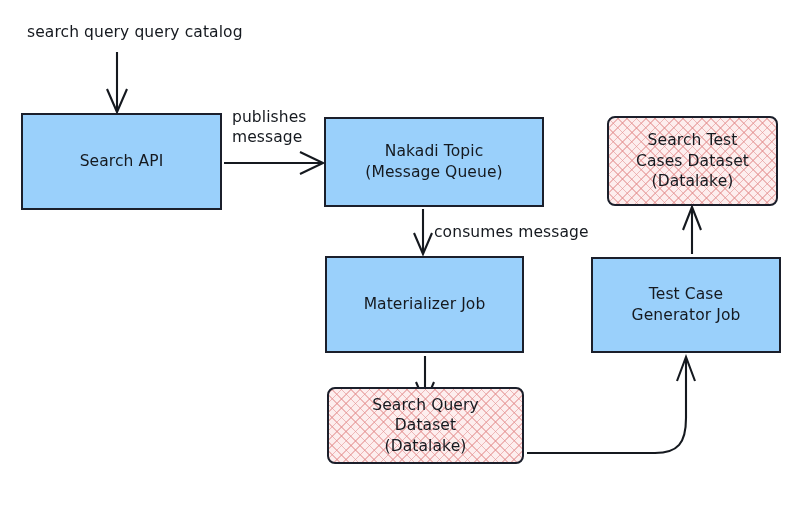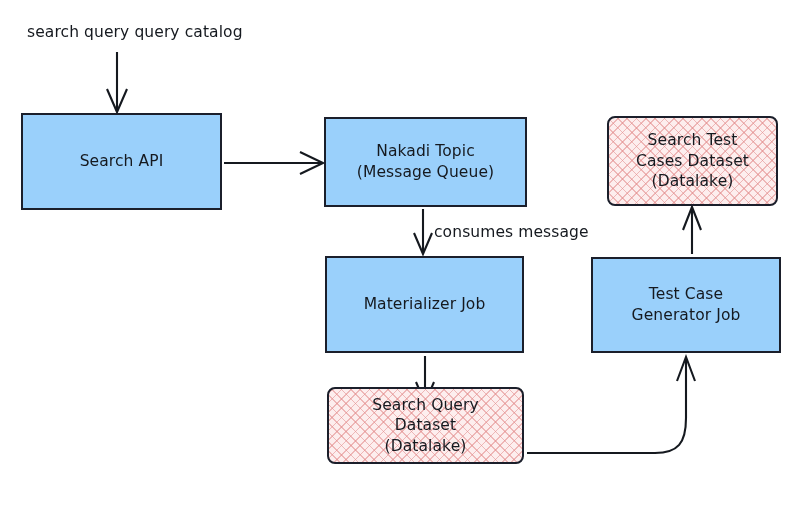--- a/index.html
+++ b/index.html
@@ -120,21 +120,21 @@
       <path class="head" d="M 683 230 L 692 207 L 701 230"></path>
     </g>
   </svg>
 
   <div class="free-label" style="left:27px; top:23px;">search query query catalog</div>
 
   <div class="node process" style="left:21px; top:113px; width:201px; height:97px;">
     <span class="node-label">Search API</span>
   </div>
 
-  <div class="node process" style="left:324px; top:117px; width:203px; height:90px;">
+  <div class="node process" style="left:324px; top:117px; width:220px; height:90px;">
     <span class="node-label">Nakadi Topic
 (Message Queue)</span>
   </div>
 
   <div class="node datastore" style="left:607px; top:116px; width:171px; height:90px;">
     <span class="node-label">Search Test
 Cases Dataset
 (Datalake)</span>
   </div>
 
@@ -146,16 +146,18 @@
     <span class="node-label">Test Case
 Generator Job</span>
   </div>
 
   <div class="node datastore" style="left:327px; top:387px; width:197px; height:77px;">
     <span class="node-label">Search Query
 Dataset
 (Datalake)</span>
   </div>
 
+  <div class="edge-label" style="left:232px; top:107px; text-align:left;">publishes
+message</div>
 
   <div class="edge-label" style="left:434px; top:222px; text-align:right;">consumes message</div>
 
 </div>
 
 </body></html>

